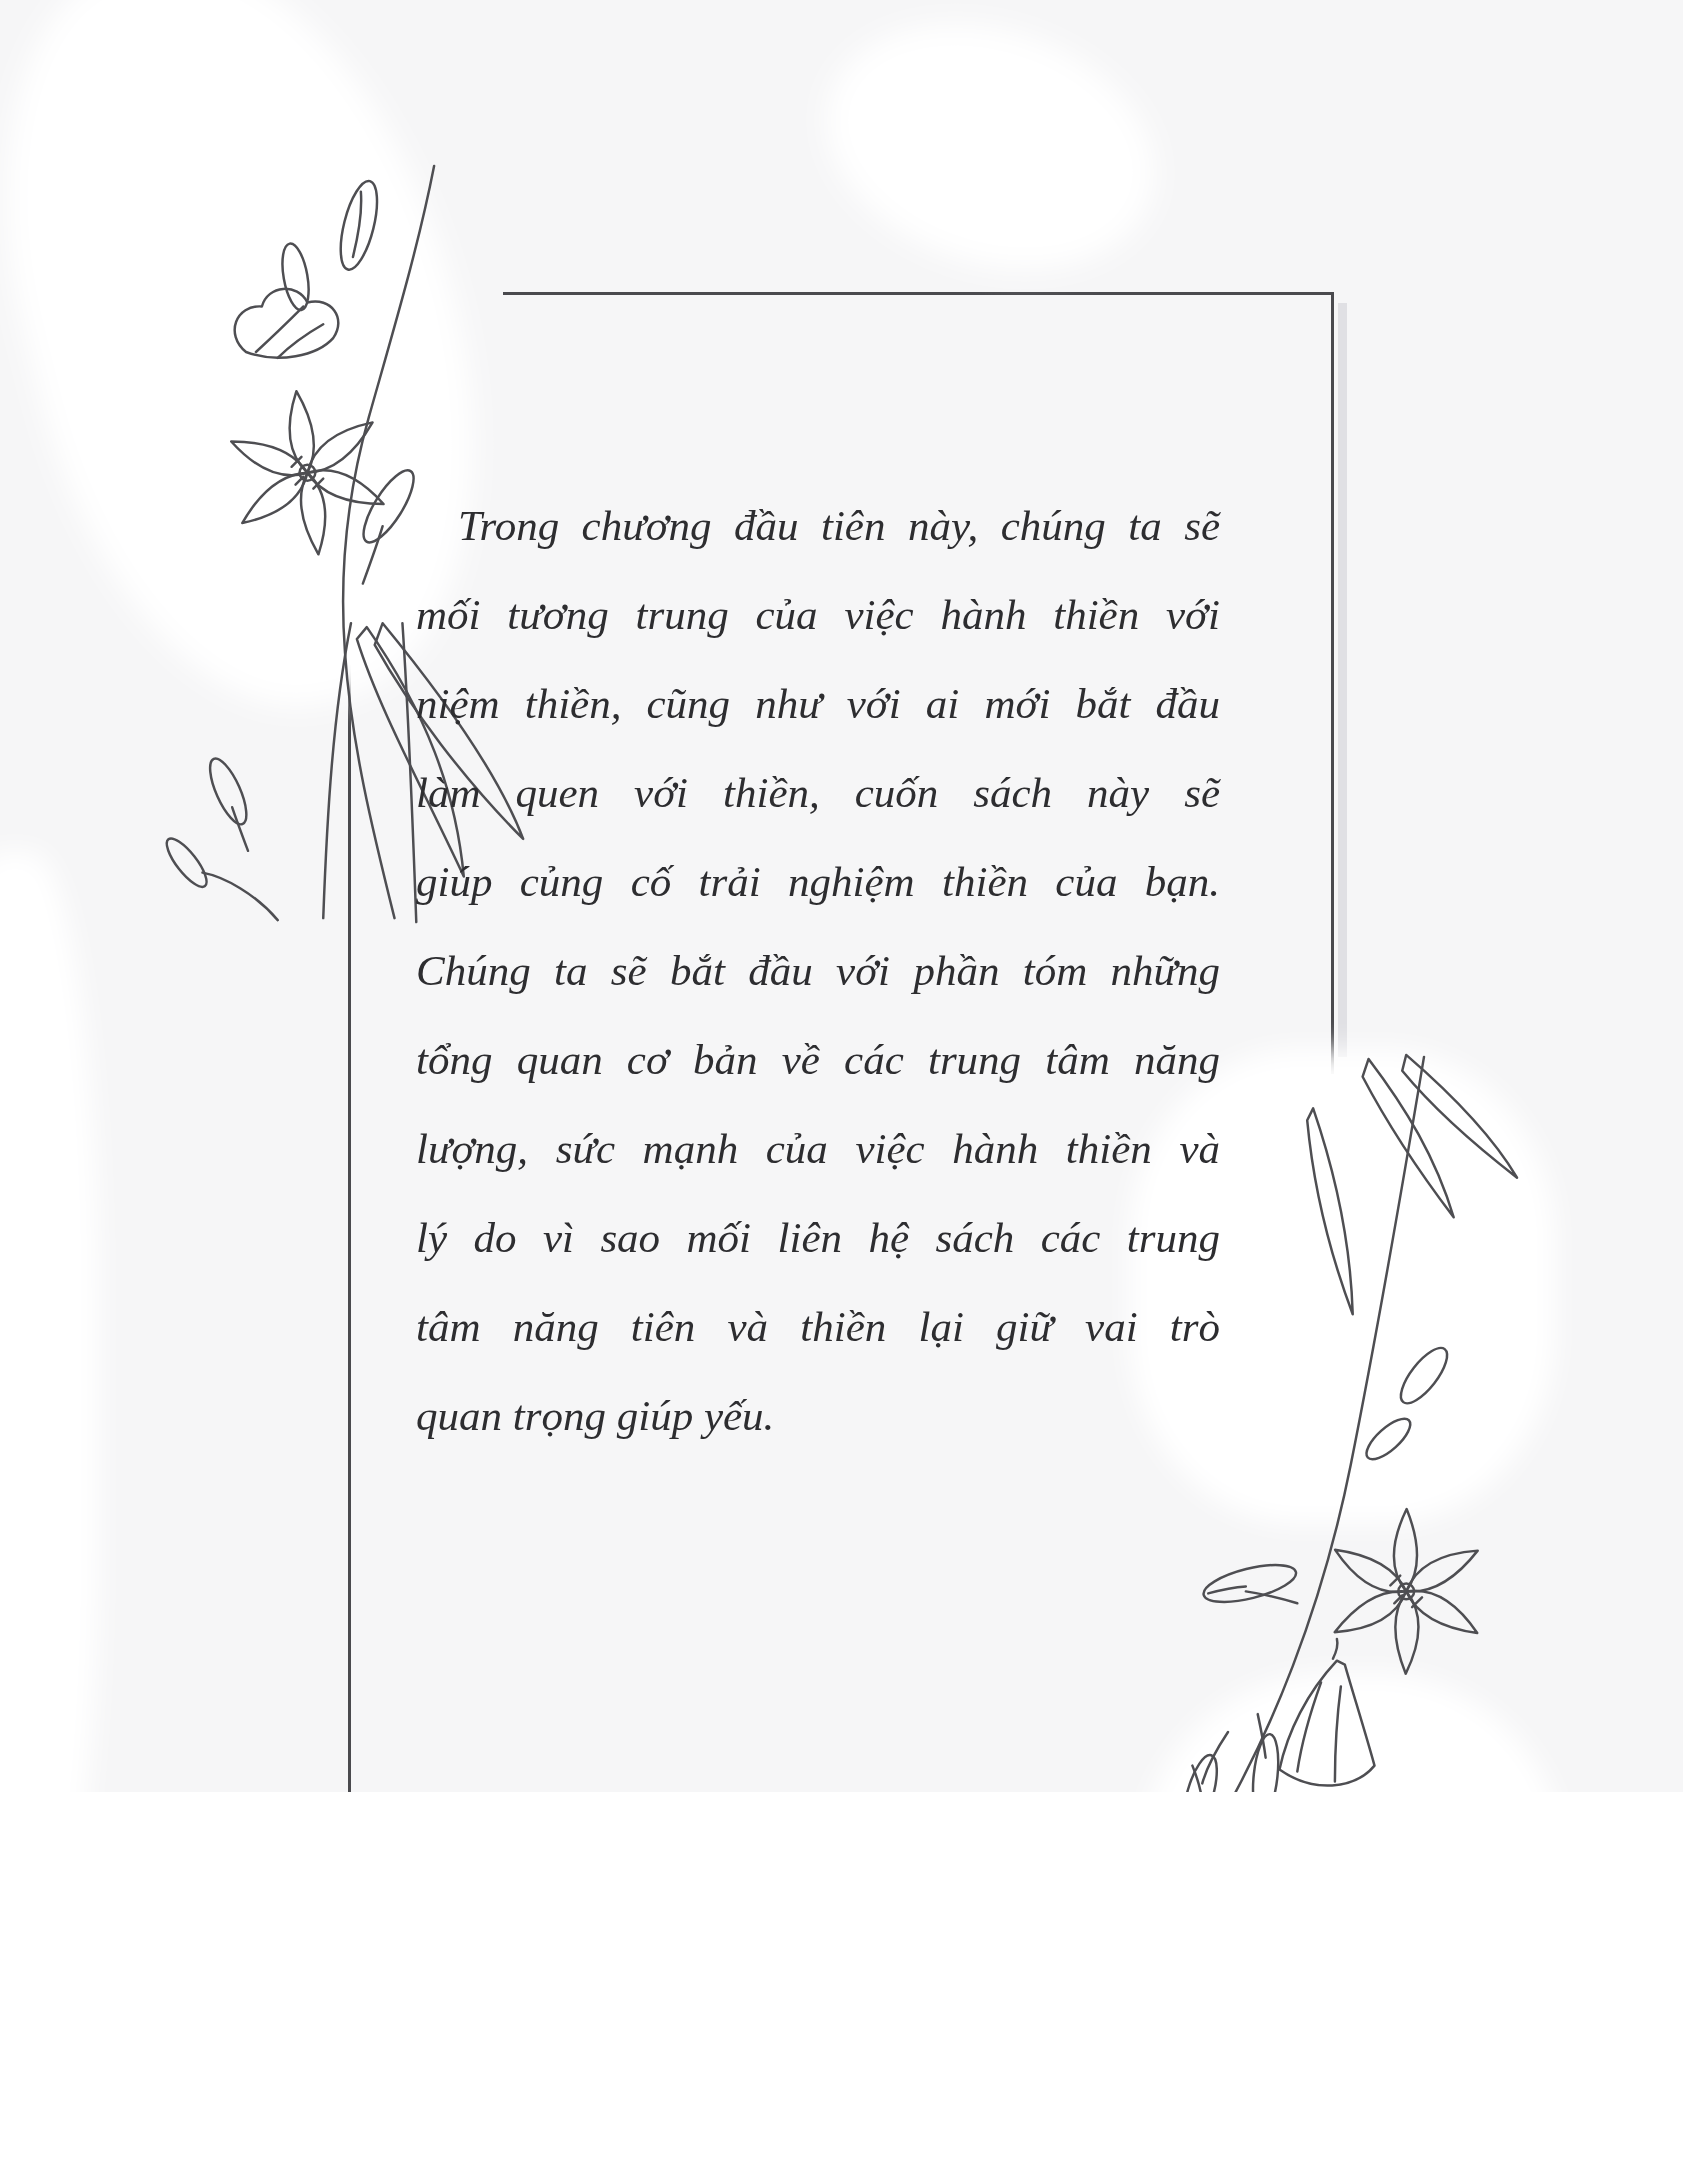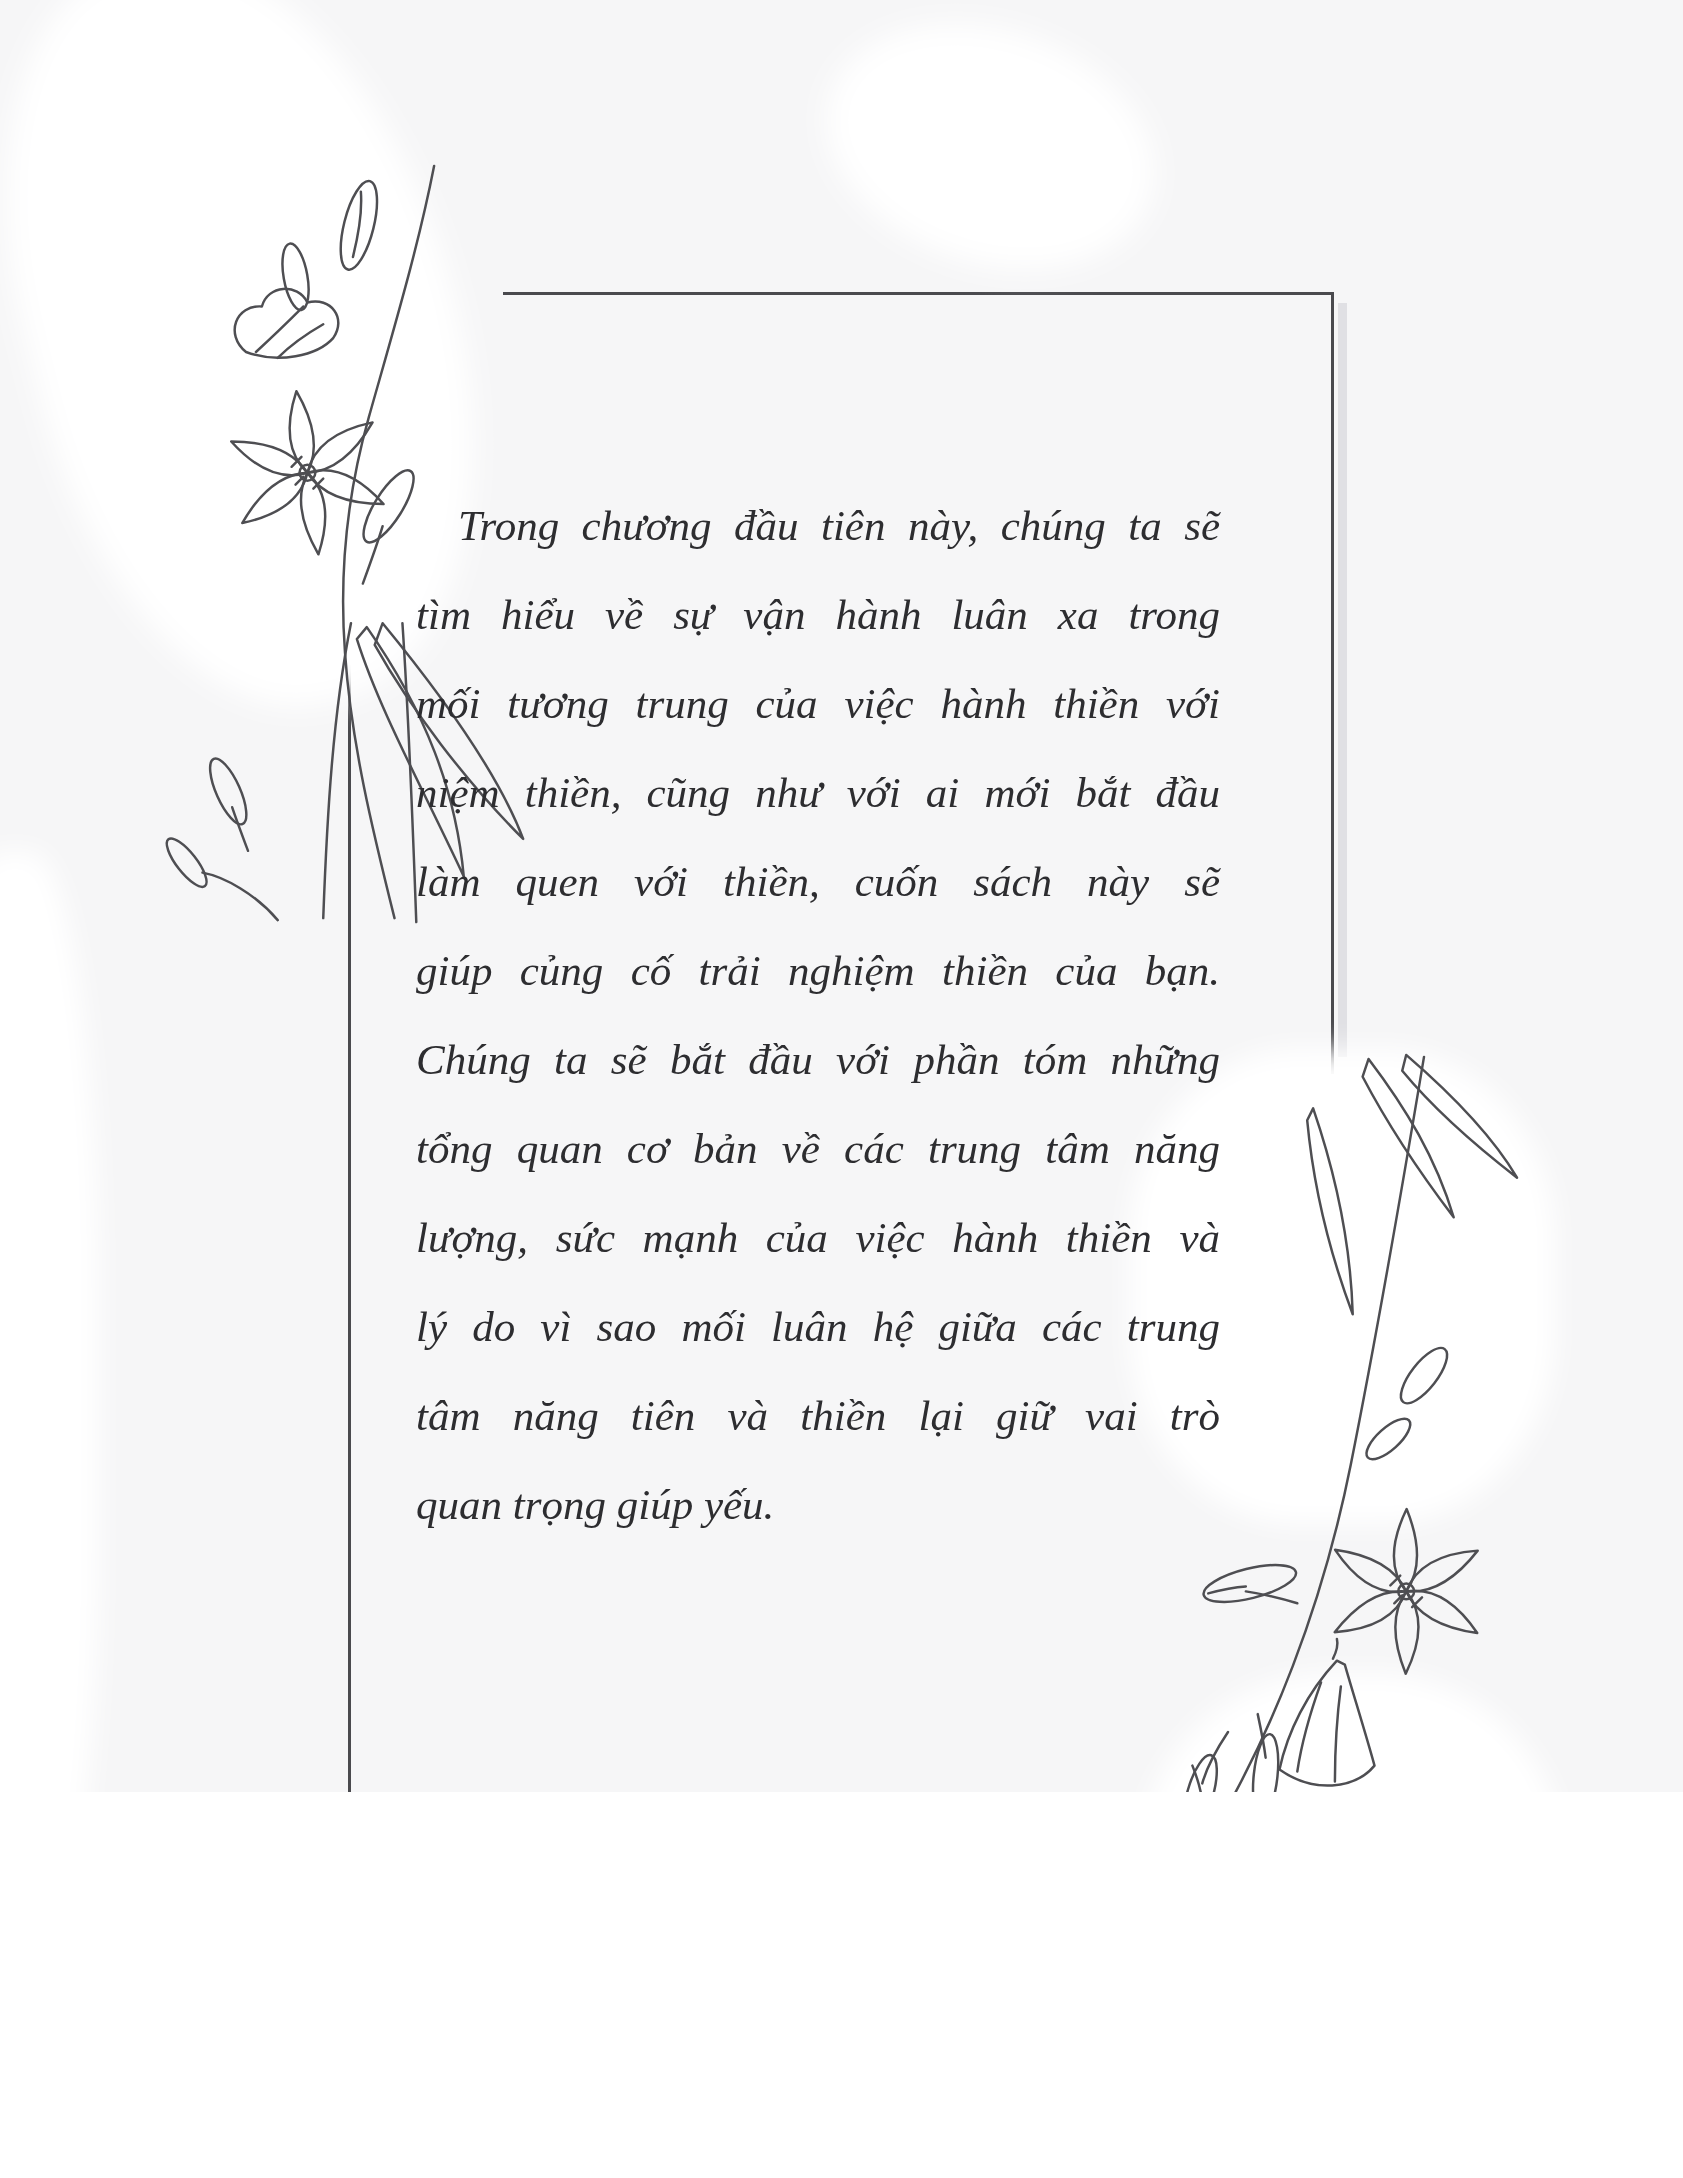--- a/index.html
+++ b/index.html
@@ -134,27 +134,26 @@
     <g>
       <path d="M230,618 C200,650 180,690 172,728 C206,752 248,748 268,724 C258,688 246,650 238,622 Z"></path>
       <path d="M214,640 Q196,690 190,730"></path>
       <path d="M234,644 Q228,690 228,740"></path>
       <path d="M226,616 Q232,604 230,596"></path>
     </g>
   </svg>
 
   <div class="text-block">
     <div class="tline first">Trong chương đầu tiên này, chúng ta sẽ</div>
-    <div class="tline">tìm hiểu về sự vận hành luân xa trong</div>
     <div class="tline">mối tương trung của việc hành thiền với</div>
     <div class="tline">niệm thiền, cũng như với ai mới bắt đầu</div>
     <div class="tline">làm quen với thiền, cuốn sách này sẽ</div>
     <div class="tline">giúp củng cố trải nghiệm thiền của bạn.</div>
     <div class="tline">Chúng ta sẽ bắt đầu với phần tóm những</div>
     <div class="tline">tổng quan cơ bản về các trung tâm năng</div>
     <div class="tline">lượng, sức mạnh của việc hành thiền và</div>
-    <div class="tline">lý do vì sao mối luân hệ giữa các trung</div>
+    <div class="tline">lý do vì sao mối liên hệ sách các trung</div>
     <div class="tline">tâm năng tiên và thiền lại giữ vai trò</div>
     <div class="tline last">quan trọng giúp yếu.</div>
   </div>
 
 </div>
 
 
 </body></html>

